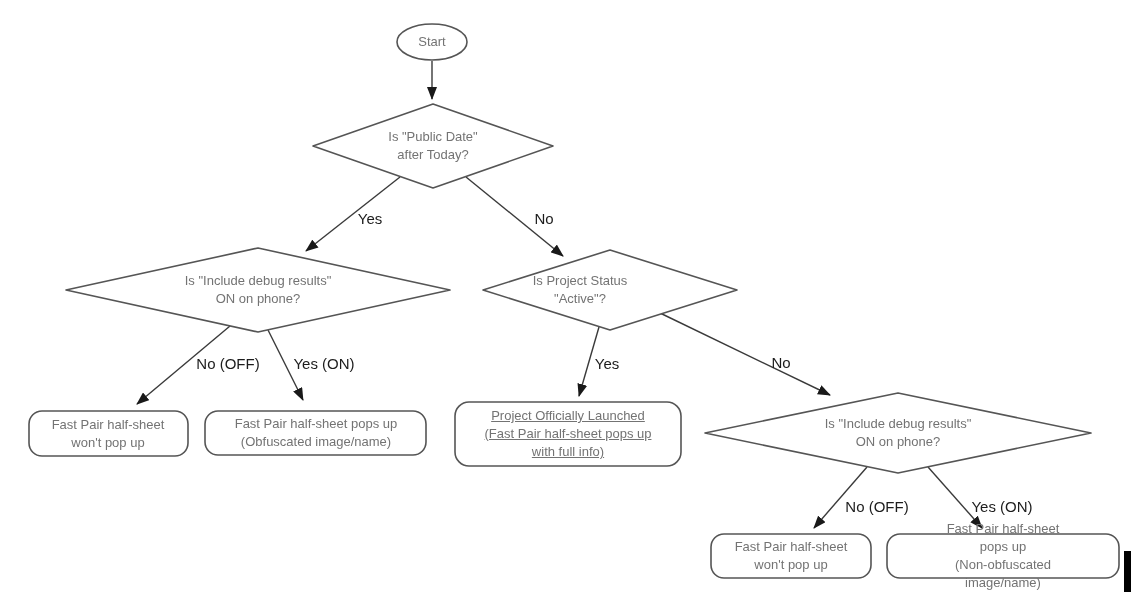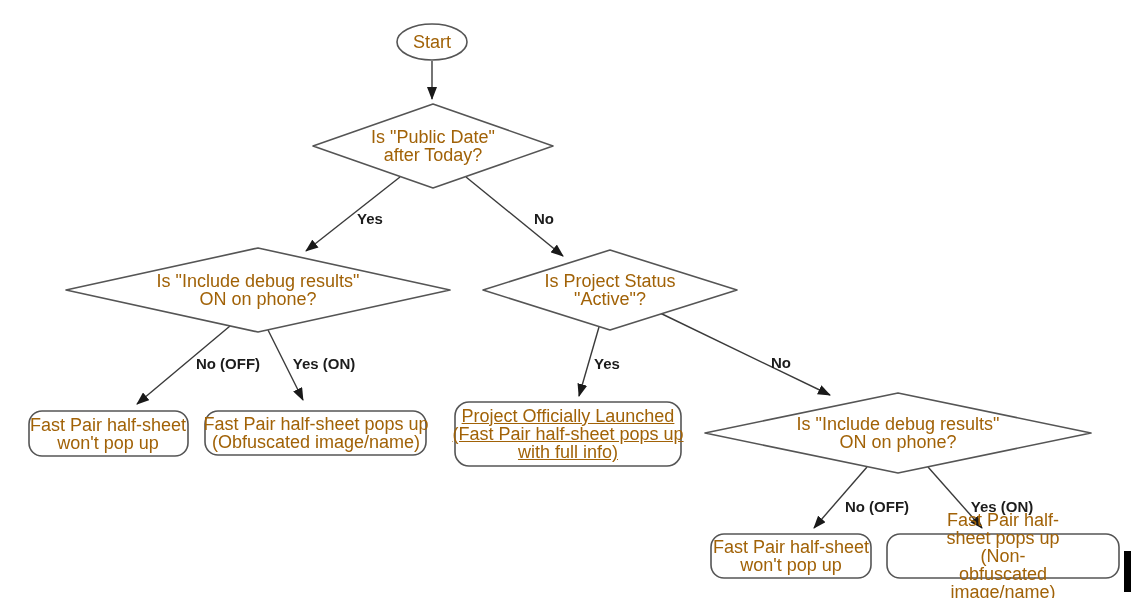--- a/index.html
+++ b/index.html
@@ -10,31 +10,30 @@
     background: #ffffff;
     font-family: "Liberation Sans", sans-serif;
     overflow: hidden;
   }
   .canvas svg { position: absolute; left: 0; top: 0; }
   .lbl {
     position: absolute;
     transform: translate(-50%, -50%);
     white-space: pre-line;
     text-align: center;
-    font-size: 18px;
+    font-size: 13px;
     line-height: 18px;
-    color: #a16207;
+    color: #737373;
   }
   .edge-lbl {
     position: absolute;
     transform: translate(-50%, -50%);
     white-space: nowrap;
     font-size: 15px;
     color: #1c1c1c;
-    font-weight: bold;
   }
   .node-shape { fill: #ffffff; stroke: #555555; stroke-width: 1.6; stroke-linejoin: round; }
   .edge-line  { stroke: #3a3a3a; stroke-width: 1.4; fill: none; }
 </style>
 </head>
 <body>
 
 <div class="canvas">
 
   <svg width="1133" height="598" viewBox="0 0 1133 598">
@@ -66,21 +65,21 @@
     <rect class="node-shape" x="887" y="534" width="232" height="44" rx="13"></rect>
 
     <rect x="1124" y="551" width="7" height="41" fill="#000000"></rect>
   </svg>
 
   <div class="lbl" style="left:432px; top:42px;">Start</div>
   <div class="lbl" style="left:433px; top:146px;">Is "Public Date"
 after Today?</div>
   <div class="lbl" style="left:258px; top:290px;">Is "Include debug results"
 ON on phone?</div>
-  <div class="lbl" style="left:610px; top:290px;">Is Project Status
+  <div class="lbl" style="left:580px; top:290px;">Is Project Status
 "Active"?</div>
   <div class="lbl" style="left:898px; top:433px;">Is "Include debug results"
 ON on phone?</div>
   <div class="lbl" style="left:108px; top:434px;">Fast Pair half-sheet
 won't pop up</div>
   <div class="lbl" style="left:316px; top:433px;">Fast Pair half-sheet pops up
 (Obfuscated image/name)</div>
   <div class="lbl" style="left:568px; top:434px;text-decoration:underline;">Project Officially Launched
 (Fast Pair half-sheet pops up
 with full info)</div>

